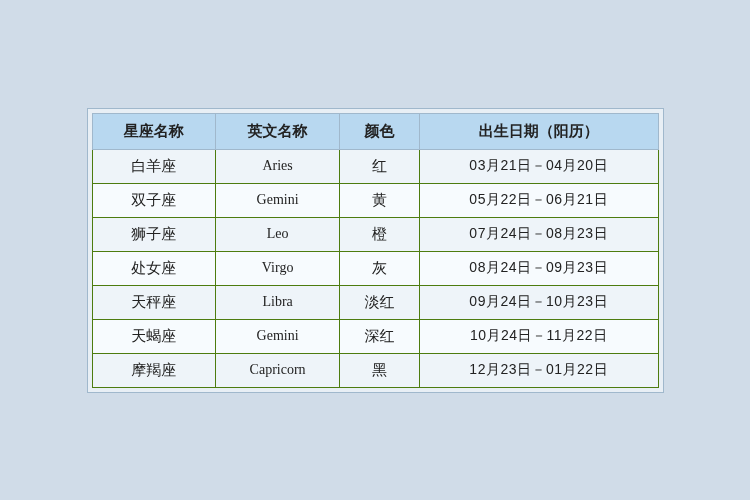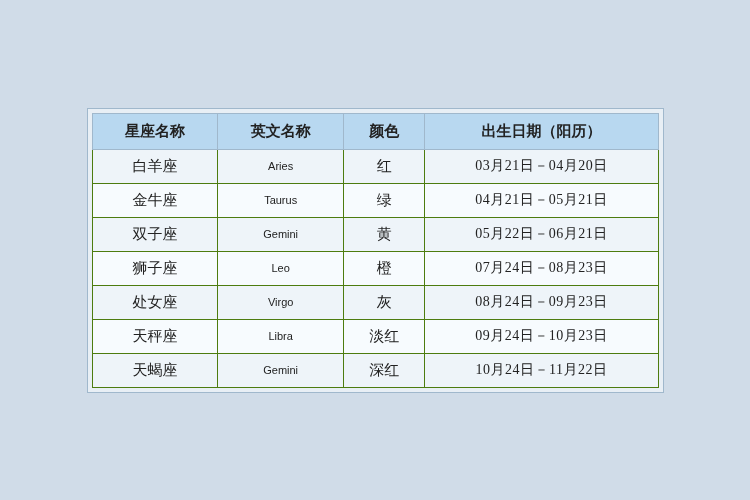--- a/index.html
+++ b/index.html
@@ -50,26 +50,26 @@
 
     tbody tr:nth-child(odd) td {
       background-color: #eef4f9;
     }
 
     tbody tr:nth-child(even) td {
       background-color: #f7fbfe;
     }
 
     td.english {
-      font-family: Liberation Sans, sans-serif;
-      font-size: 11px;
+      font-family: Liberation Serif, serif;
+      font-size: 14px;
     }
 
     td.date {
-      font-family: Liberation Serif, serif;
+      font-family: Liberation Sans, sans-serif;
       font-size: 14px;
       letter-spacing: 0.5px;
     }
   </style>
 </head>
 <body>
 
 <div class="table-container">
   <table>
     <thead>
@@ -79,26 +79,20 @@
         <th>颜色</th>
         <th>出生日期（阳历）</th>
       </tr>
     </thead>
     <tbody id="table-body">
     <tr>
           <td>白羊座</td>
           <td class="english">Aries</td>
           <td>红</td>
           <td class="date">03月21日－04月20日</td>
-        </tr>
-        <tr>
-          <td>金牛座</td>
-          <td class="english">Taurus</td>
-          <td>绿</td>
-          <td class="date">04月21日－05月21日</td>
         </tr>
         <tr>
           <td>双子座</td>
           <td class="english">Gemini</td>
           <td>黄</td>
           <td class="date">05月22日－06月21日</td>
         </tr>
         <tr>
           <td>狮子座</td>
           <td class="english">Leo</td>
@@ -116,15 +110,21 @@
           <td class="english">Libra</td>
           <td>淡红</td>
           <td class="date">09月24日－10月23日</td>
         </tr>
         <tr>
           <td>天蝎座</td>
           <td class="english">Gemini</td>
           <td>深红</td>
           <td class="date">10月24日－11月22日</td>
         </tr>
+        <tr>
+          <td>摩羯座</td>
+          <td class="english">Capricorn</td>
+          <td>黑</td>
+          <td class="date">12月23日－01月22日</td>
+        </tr>
       </tbody>
   </table>
 </div>
 
 </body></html>

